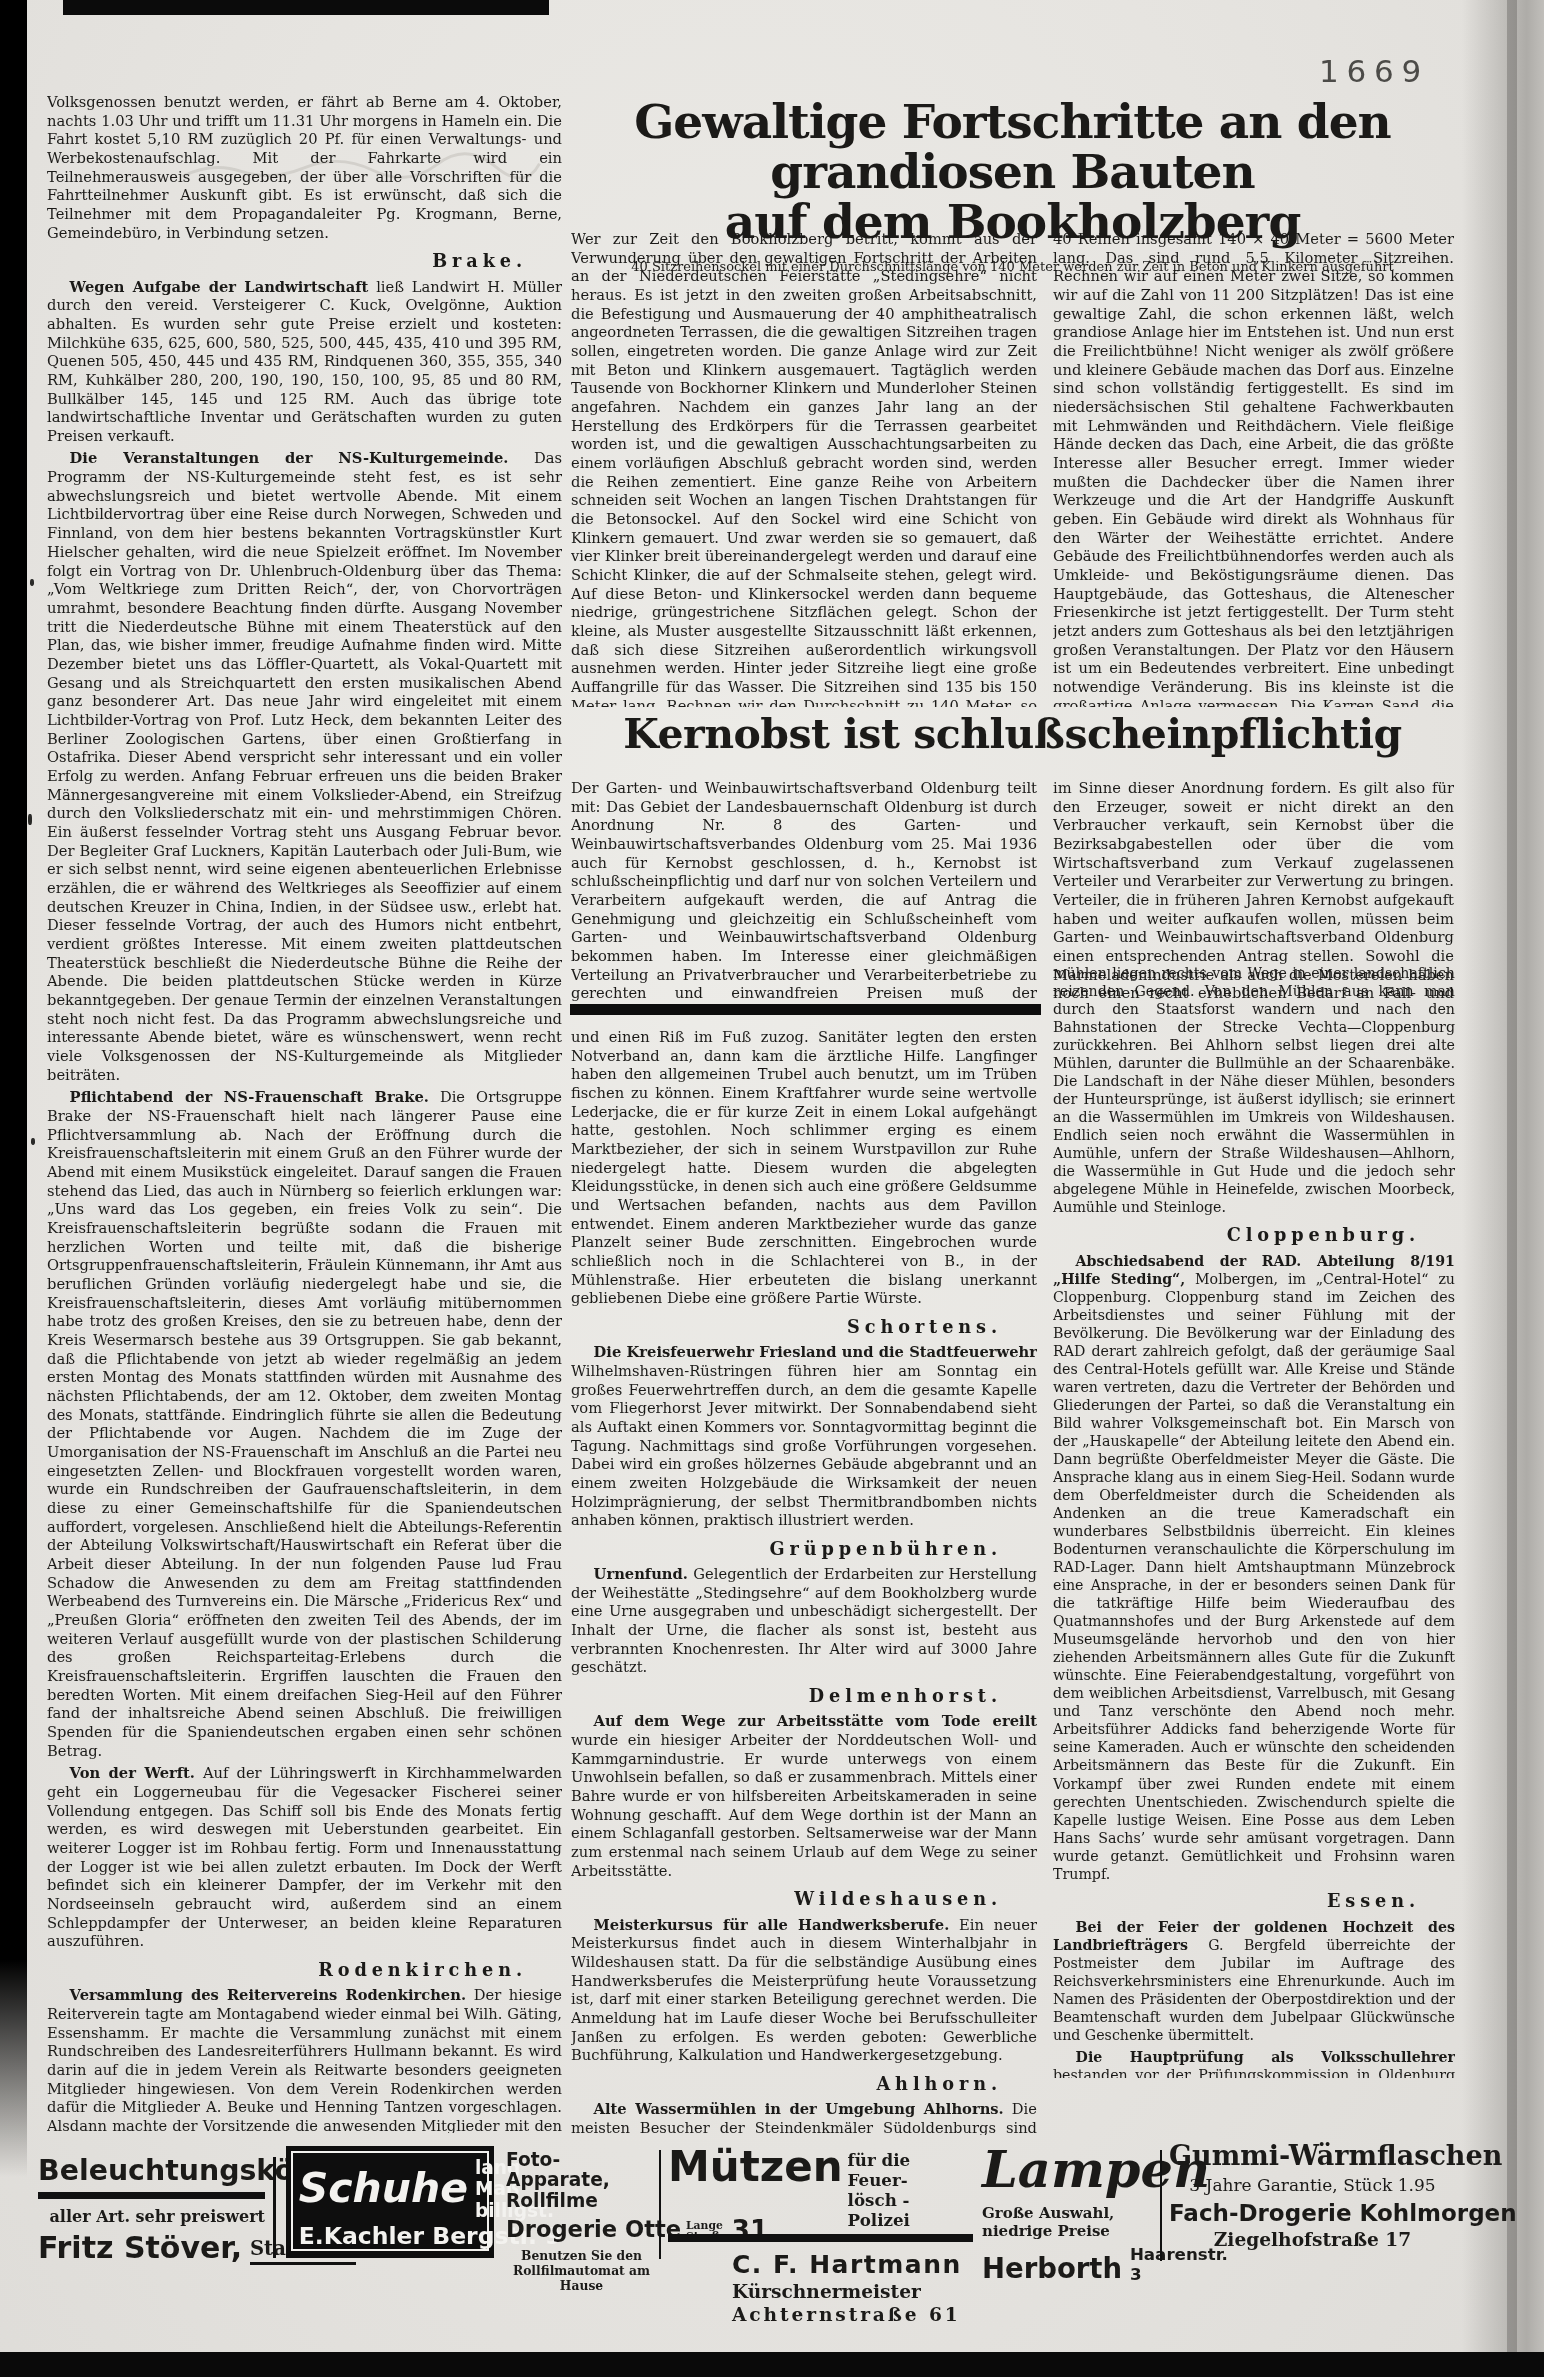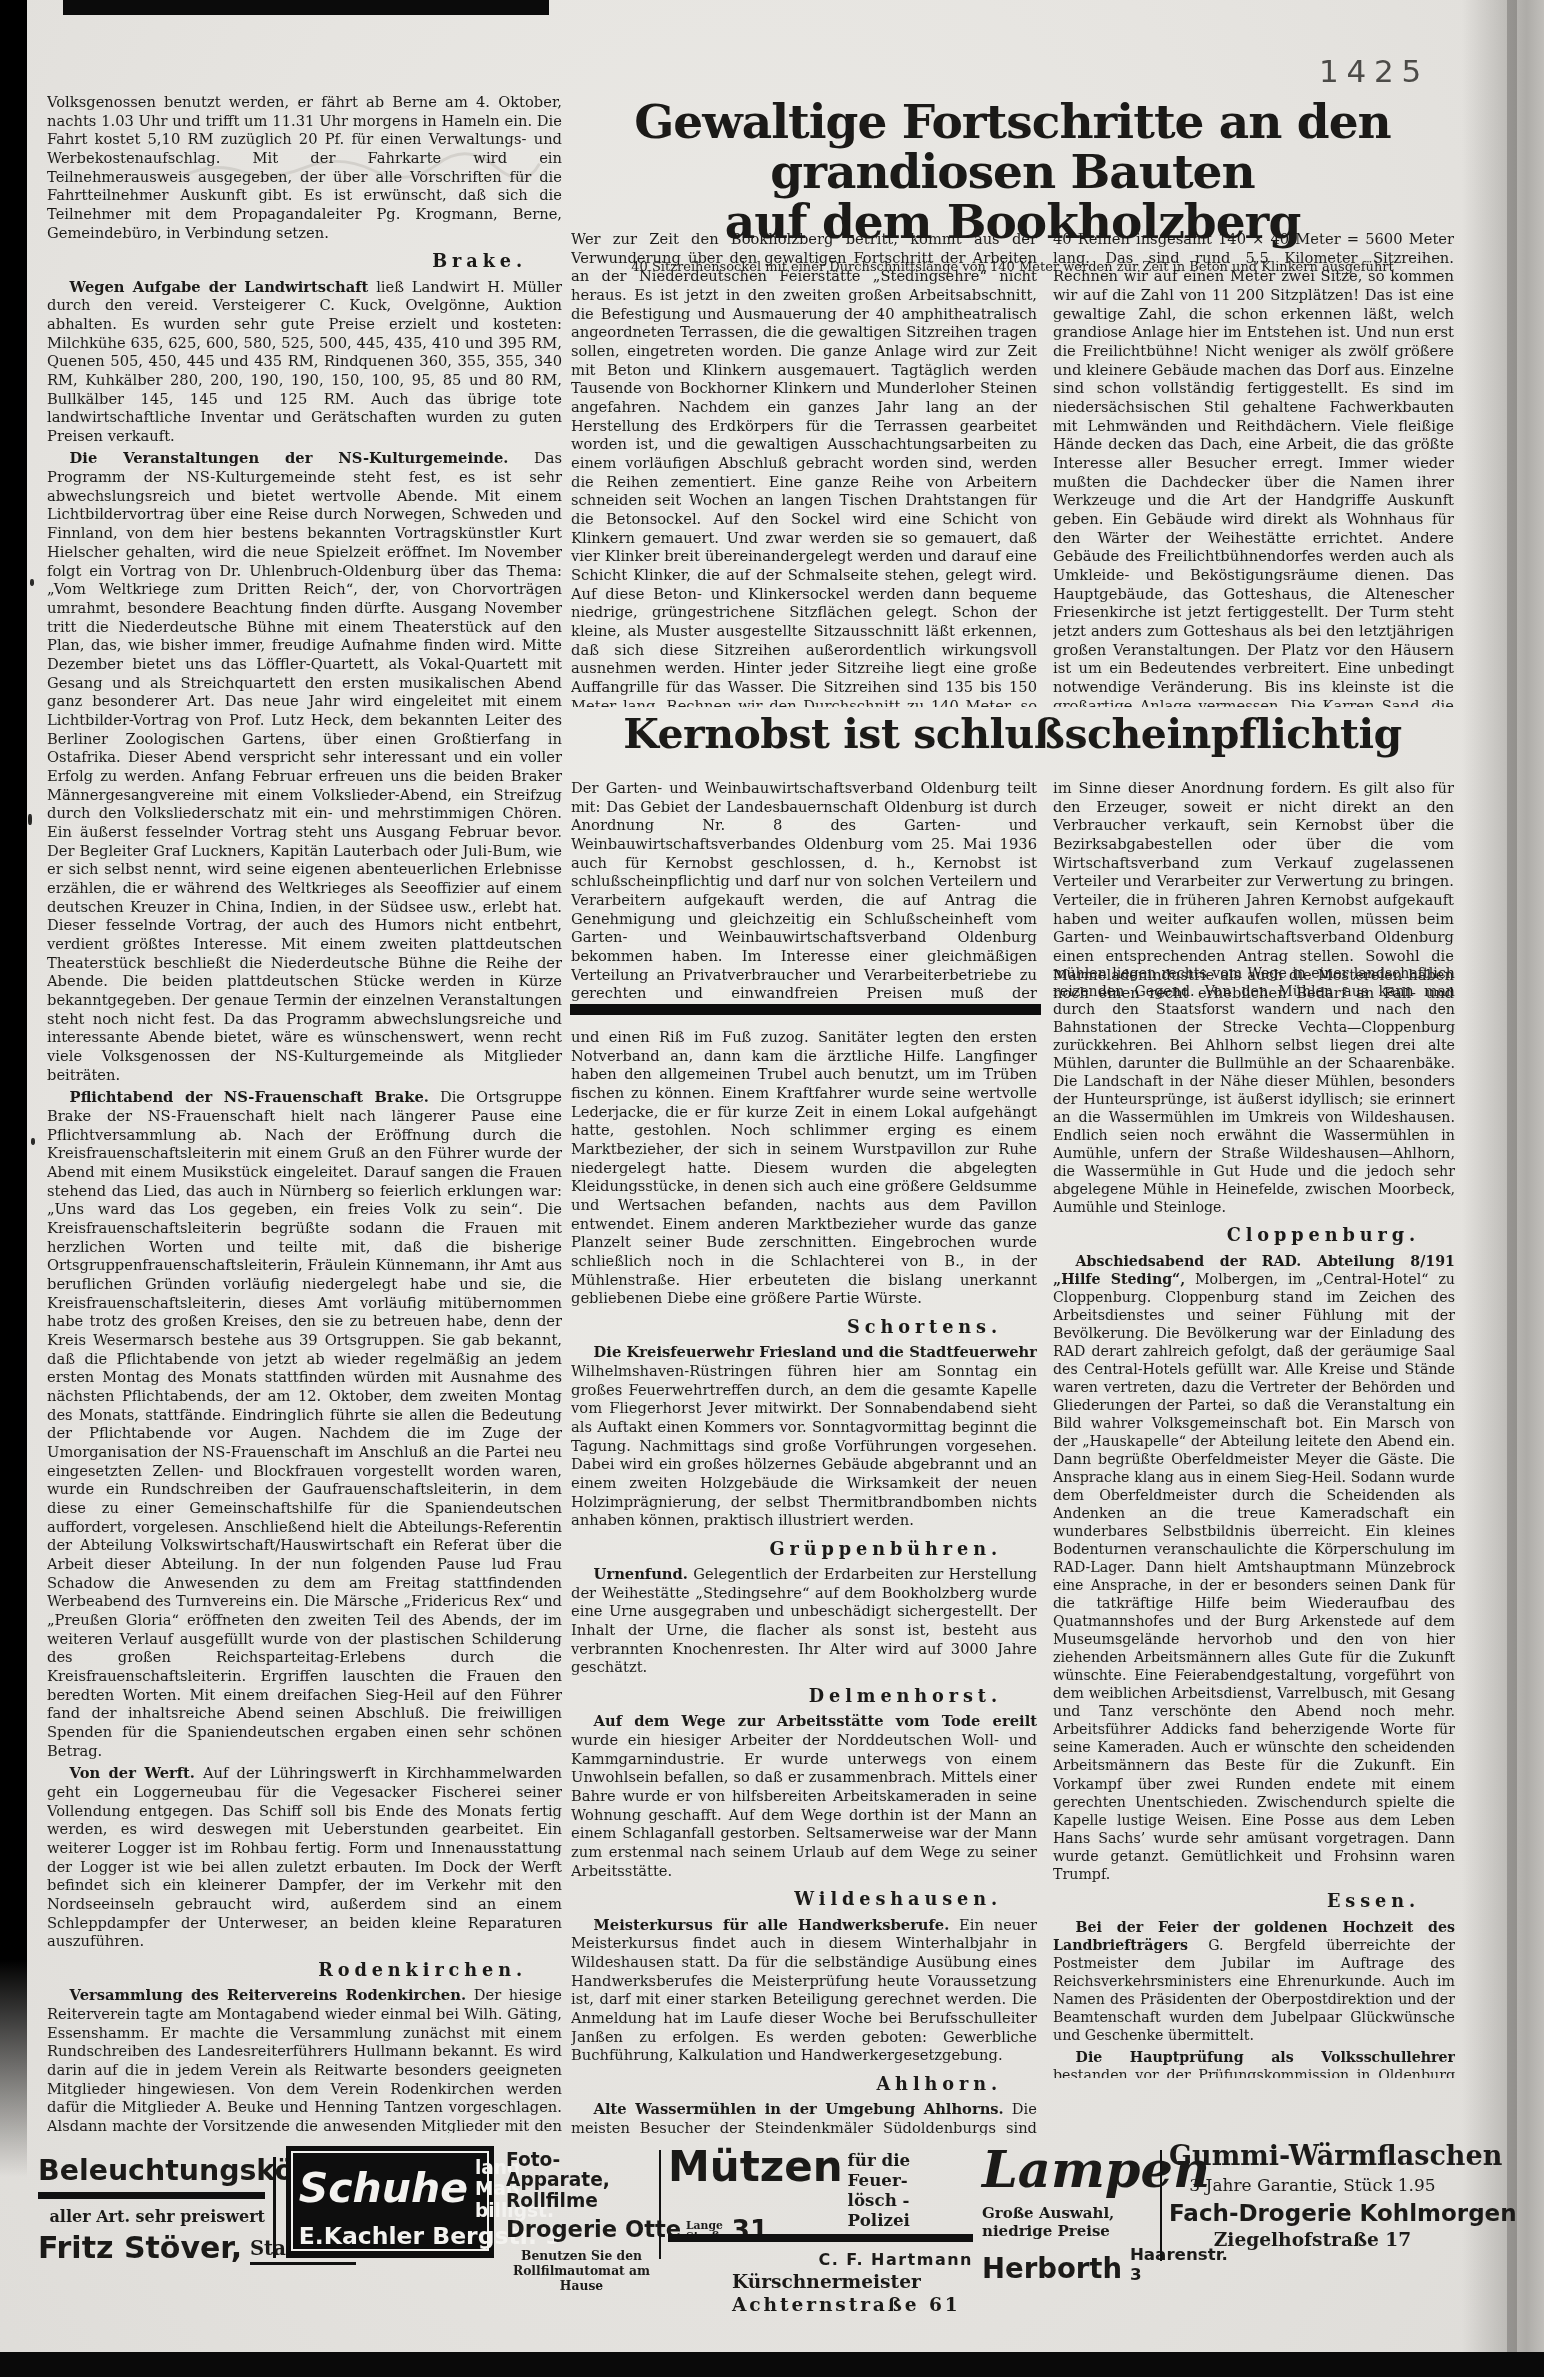--- a/index.html
+++ b/index.html
@@ -70,21 +70,21 @@
   .ad3-name{font-family:"DejaVu Sans",sans-serif;font-weight:bold;font-size:22.6px;white-space:nowrap;}
   .ad3-street{font-size:10.8px;font-weight:bold;line-height:1.05;}
   .ad3-num{font-family:"DejaVu Sans",sans-serif;font-weight:bold;font-size:26.5px;line-height:.9;}
   .ad3-note{font-weight:bold;font-size:12.3px;text-align:center;margin-top:5.9px;}
 
   #ad-caps{left:668px;top:2147px;width:305px;}
   .ad4-head{display:flex;align-items:flex-start;gap:5px;}
   .ad4-product{font-family:"DejaVu Sans",sans-serif;font-weight:bold;font-size:42px;line-height:.95;}
   .ad4-aud{font-weight:bold;font-size:16.7px;line-height:1.2;padding-top:2.9px;}
   .ad4-bar{height:7.8px;background:#111;margin:3.9px 0 7.8px 0;}
-  .ad4-name{font-family:"DejaVu Sans",sans-serif;font-weight:bold;font-size:16px;letter-spacing:1.5px;margin-left:64px;text-align:right;}
+  .ad4-name{font-family:"DejaVu Sans",sans-serif;font-weight:bold;font-size:25px;letter-spacing:1.5px;margin-left:64px;}
   .ad4-line{font-weight:bold;font-size:18.6px;margin-left:64px;margin-top:2px;}
   .ad4-addr{letter-spacing:2.9px;}
 
   #ad-lamps{left:982px;top:2144px;width:177px;}
   .ad5-product{font-style:italic;font-weight:bold;font-size:51px;line-height:1;}
   .ad5-sub{font-weight:bold;font-size:15px;margin-top:8.8px;}
   .ad5-row{display:flex;align-items:flex-end;gap:7.8px;margin-top:3.9px;}
   .ad5-name{font-family:"DejaVu Sans",sans-serif;font-weight:bold;font-size:27.5px;}
   .ad5-addr{font-family:"DejaVu Sans",sans-serif;font-weight:bold;font-size:16.7px;}
 
@@ -104,21 +104,21 @@
   <div class="scan-right-edge"></div>
   <div class="scan-right-streak"></div>
   <div class="scan-bottom-bar"></div>
   <svg class="pencil" width="373" height="44" viewBox="0 0 760 90">
     <path d="M10,60 q60,-30 120,-10 t130,-8 t140,6 t130,-12 t120,4 t90,-6" fill="none" stroke="#8f8c84" stroke-width="6" opacity=".5"></path>
   </svg>
   <div class="speck" style="left:30px;top:579px;"></div>
   <div class="speck" style="left:28.4px;top:814px;height:10.8px;"></div>
   <div class="speck" style="left:31px;top:1138px;"></div>
 
-  <div class="page-number">1425</div>
+  <div class="page-number">1669</div>
 
   <div class="col" id="col-left">
     <p class="noindent"><span>Volksgenossen benutzt werden, er fährt ab Berne am 4. Oktober, nachts 1.03 Uhr und trifft um 11.31 Uhr morgens in Hameln ein. Die Fahrt kostet 5,10 RM zuzüglich 20 Pf. für einen Verwaltungs- und Werbekostenaufschlag. Mit der Fahrkarte wird ein Teilnehmerausweis ausgegeben, der über alle Vorschriften für die Fahrtteilnehmer Auskunft gibt. Es ist erwünscht, daß sich die Teilnehmer mit dem Propagandaleiter Pg. Krogmann, Berne, Gemeindebüro, in Verbindung setzen.</span></p>
     <h3 class="sect">Brake.</h3>
     <p><b class="lead">Wegen Aufgabe der Landwirtschaft</b><span> ließ Landwirt H. Müller durch den vereid. Versteigerer C. Kuck, Ovelgönne, Auktion abhalten. Es wurden sehr gute Preise erzielt und kosteten: Milchkühe 635, 625, 600, 580, 525, 500, 445, 435, 410 und 395 RM, Quenen 505, 450, 445 und 435 RM, Rindquenen 360, 355, 355, 340 RM, Kuhkälber 280, 200, 190, 190, 150, 100, 95, 85 und 80 RM, Bullkälber 145, 145 und 125 RM. Auch das übrige tote landwirtschaftliche Inventar und Gerätschaften wurden zu guten Preisen verkauft.</span></p>
     <p><b class="lead">Die Veranstaltungen der NS-Kulturgemeinde.</b><span> Das Programm der NS-Kulturgemeinde steht fest, es ist sehr abwechslungsreich und bietet wertvolle Abende. Mit einem Lichtbildervortrag über eine Reise durch Norwegen, Schweden und Finnland, von dem hier bestens bekannten Vortragskünstler Kurt Hielscher gehalten, wird die neue Spielzeit eröffnet. Im November folgt ein Vortrag von Dr. Uhlenbruch-Oldenburg über das Thema: „Vom Weltkriege zum Dritten Reich“, der, von Chorvorträgen umrahmt, besondere Beachtung finden dürfte. Ausgang November tritt die Niederdeutsche Bühne mit einem Theaterstück auf den Plan, das, wie bisher immer, freudige Aufnahme finden wird. Mitte Dezember bietet uns das Löffler-Quartett, als Vokal-Quartett mit Gesang und als Streichquartett den ersten musikalischen Abend ganz besonderer Art. Das neue Jahr wird eingeleitet mit einem Lichtbilder-Vortrag von Prof. Lutz Heck, dem bekannten Leiter des Berliner Zoologischen Gartens, über einen Großtierfang in Ostafrika. Dieser Abend verspricht sehr interessant und ein voller Erfolg zu werden. Anfang Februar erfreuen uns die beiden Braker Männergesangvereine mit einem Volkslieder-Abend, ein Streifzug durch den Volksliederschatz mit ein- und mehrstimmigen Chören. Ein äußerst fesselnder Vortrag steht uns Ausgang Februar bevor. Der Begleiter Graf Luckners, Kapitän Lauterbach oder Juli-Bum, wie er sich selbst nennt, wird seine eigenen abenteuerlichen Erlebnisse erzählen, die er während des Weltkrieges als Seeoffizier auf einem deutschen Kreuzer in China, Indien, in der Südsee usw., erlebt hat. Dieser fesselnde Vortrag, der auch des Humors nicht entbehrt, verdient größtes Interesse. Mit einem zweiten plattdeutschen Theaterstück beschließt die Niederdeutsche Bühne die Reihe der Abende. Die beiden plattdeutschen Stücke werden in Kürze bekanntgegeben. Der genaue Termin der einzelnen Veranstaltungen steht noch nicht fest. Da das Programm abwechslungsreiche und interessante Abende bietet, wäre es wünschenswert, wenn recht viele Volksgenossen der NS-Kulturgemeinde als Mitglieder beiträten.</span></p>
     <p><b class="lead">Pflichtabend der NS-Frauenschaft Brake.</b><span> Die Ortsgruppe Brake der NS-Frauenschaft hielt nach längerer Pause eine Pflichtversammlung ab. Nach der Eröffnung durch die Kreisfrauenschaftsleiterin mit einem Gruß an den Führer wurde der Abend mit einem Musikstück eingeleitet. Darauf sangen die Frauen stehend das Lied, das auch in Nürnberg so feierlich erklungen war: „Uns ward das Los gegeben, ein freies Volk zu sein“. Die Kreisfrauenschaftsleiterin begrüßte sodann die Frauen mit herzlichen Worten und teilte mit, daß die bisherige Ortsgruppenfrauenschaftsleiterin, Fräulein Künnemann, ihr Amt aus beruflichen Gründen vorläufig niedergelegt habe und sie, die Kreisfrauenschaftsleiterin, dieses Amt vorläufig mitübernommen habe trotz des großen Kreises, den sie zu betreuen habe, denn der Kreis Wesermarsch bestehe aus 39 Ortsgruppen. Sie gab bekannt, daß die Pflichtabende von jetzt ab wieder regelmäßig an jedem ersten Montag des Monats stattfinden würden mit Ausnahme des nächsten Pflichtabends, der am 12. Oktober, dem zweiten Montag des Monats, stattfände. Eindringlich führte sie allen die Bedeutung der Pflichtabende vor Augen. Nachdem die im Zuge der Umorganisation der NS-Frauenschaft im Anschluß an die Partei neu eingesetzten Zellen- und Blockfrauen vorgestellt worden waren, wurde ein Rundschreiben der Gaufrauenschaftsleiterin, in dem diese zu einer Gemeinschaftshilfe für die Spaniendeutschen auffordert, vorgelesen. Anschließend hielt die Abteilungs-Referentin der Abteilung Volkswirtschaft/Hauswirtschaft ein Referat über die Arbeit dieser Abteilung. In der nun folgenden Pause lud Frau Schadow die Anwesenden zu dem am Freitag stattfindenden Werbeabend des Turnvereins ein. Die Märsche „Fridericus Rex“ und „Preußen Gloria“ eröffneten den zweiten Teil des Abends, der im weiteren Verlauf ausgefüllt wurde von der plastischen Schilderung des großen Reichsparteitag-Erlebens durch die Kreisfrauenschaftsleiterin. Ergriffen lauschten die Frauen den beredten Worten. Mit einem dreifachen Sieg-Heil auf den Führer fand der inhaltsreiche Abend seinen Abschluß. Die freiwilligen Spenden für die Spaniendeutschen ergaben einen sehr schönen Betrag.</span></p>
     <p><b class="lead">Von der Werft.</b><span> Auf der Lühringswerft in Kirchhammelwarden geht ein Loggerneubau für die Vegesacker Fischerei seiner Vollendung entgegen. Das Schiff soll bis Ende des Monats fertig werden, es wird deswegen mit Ueberstunden gearbeitet. Ein weiterer Logger ist im Rohbau fertig. Form und Innenausstattung der Logger ist wie bei allen zuletzt erbauten. Im Dock der Werft befindet sich ein kleinerer Dampfer, der im Verkehr mit den Nordseeinseln gebraucht wird, außerdem sind an einem Schleppdampfer der Unterweser, an beiden kleine Reparaturen auszuführen.</span></p>
     <h3 class="sect">Rodenkirchen.</h3>
     <p><b class="lead">Versammlung des Reitervereins Rodenkirchen.</b><span> Der hiesige Reiterverein tagte am Montagabend wieder einmal bei Wilh. Gäting, Essenshamm. Er machte die Versammlung zunächst mit einem Rundschreiben des Landesreiterführers Hullmann bekannt. Es wird darin auf die in jedem Verein als Reitwarte besonders geeigneten Mitglieder hingewiesen. Von dem Verein Rodenkirchen werden dafür die Mitglieder A. Beuke und Henning Tantzen vorgeschlagen. Alsdann machte der Vorsitzende die anwesenden Mitglieder mit den Hauptpunkten der neuen Statuten für ländliche Reit- und Fahrvereine vertraut. Die Mitgliederversammlung wählte den bisherigen verdienstvollen Vorsitzenden W. Gäting auf weitere vier Jahre. Dieser ernannte das Mitglied H. Tantzen-Thien zu seinem Stellvertreter, zum Schatzmeister wurde Martin Schriftführer, zum vorläufigen Reit- und Fahrwart das eifrige Mitglied Veit Tantzen bestimmt. Von den jüngeren Mitgliedern, besonders von jugendlichen Kräften, wird reger Zuspruch erwartet. Die Teilnahme am neuen Reitkursus kostet 10 RM. Der neue Reitkursus im Rodenkirchener Verein beginnt Anfang November.</span></p>

